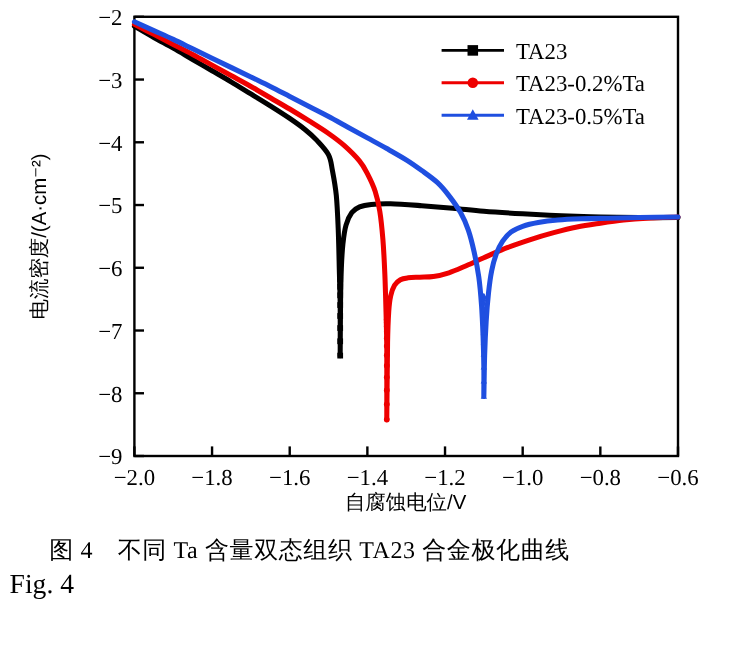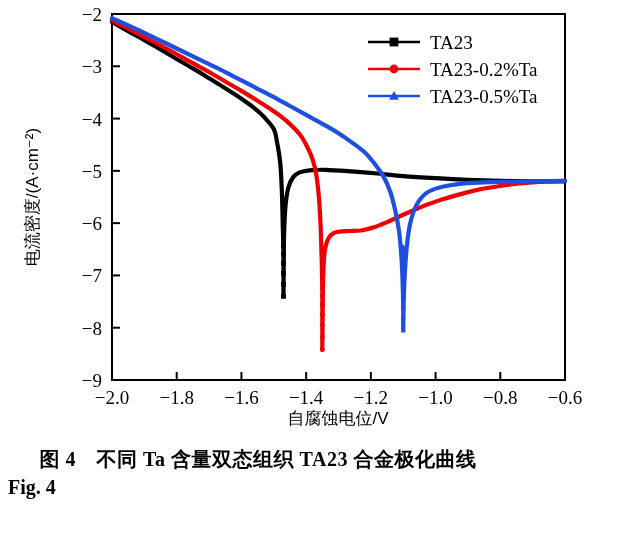--- a/index.html
+++ b/index.html
@@ -69,34 +69,34 @@
     stroke-linejoin: round;
   }
 
   
   #caption-block {
     position: absolute;
     left: 0;
     top: 440px;
     width: 516px;
     height: 105px;
-    font-weight: bold;
+    font-weight: normal;
   }
   #caption-cn {
     text-align: center;
     font-family: "Liberation Serif", "DejaVu Serif", serif;
     font-size: 20px;
     line-height: 30px;
     letter-spacing: 0.5px;
     padding-top: 4px;
   }
   #caption-en {
     display: flex;
     font-family: "Liberation Serif", "DejaVu Serif", serif;
-    font-size: 20px;
+    font-size: 23px;
     line-height: 26px;
     padding-left: 8px;
   }
   #caption-en-label {
     flex: 0 0 auto;
     padding-right: 12px;
     white-space: nowrap;
   }
   #caption-en-text {
     flex: 1 1 auto;

